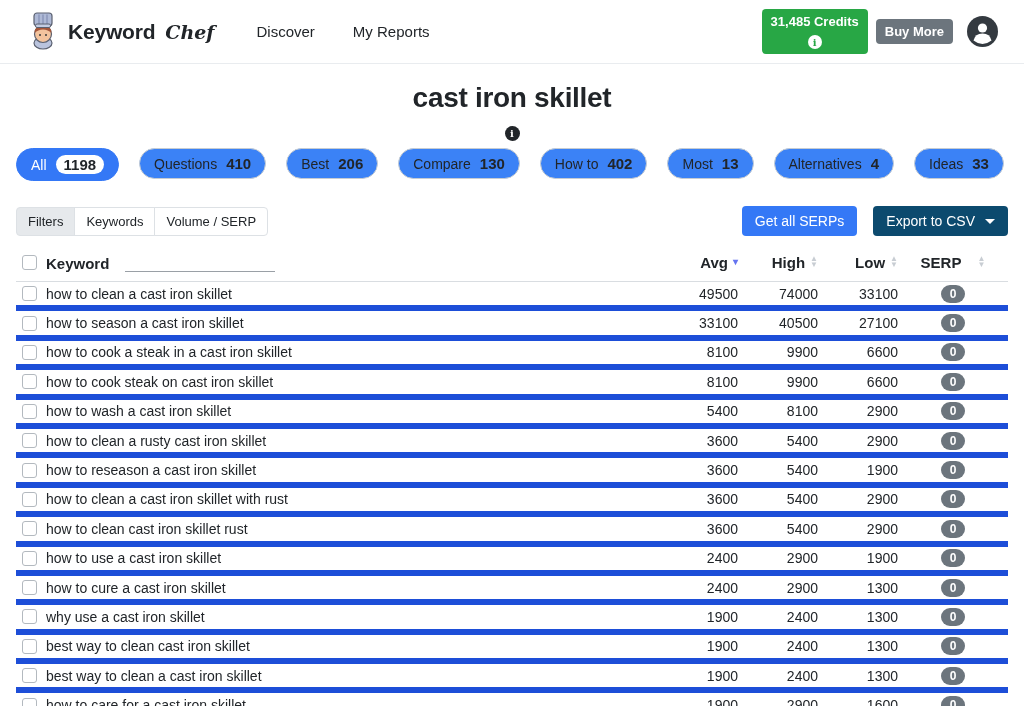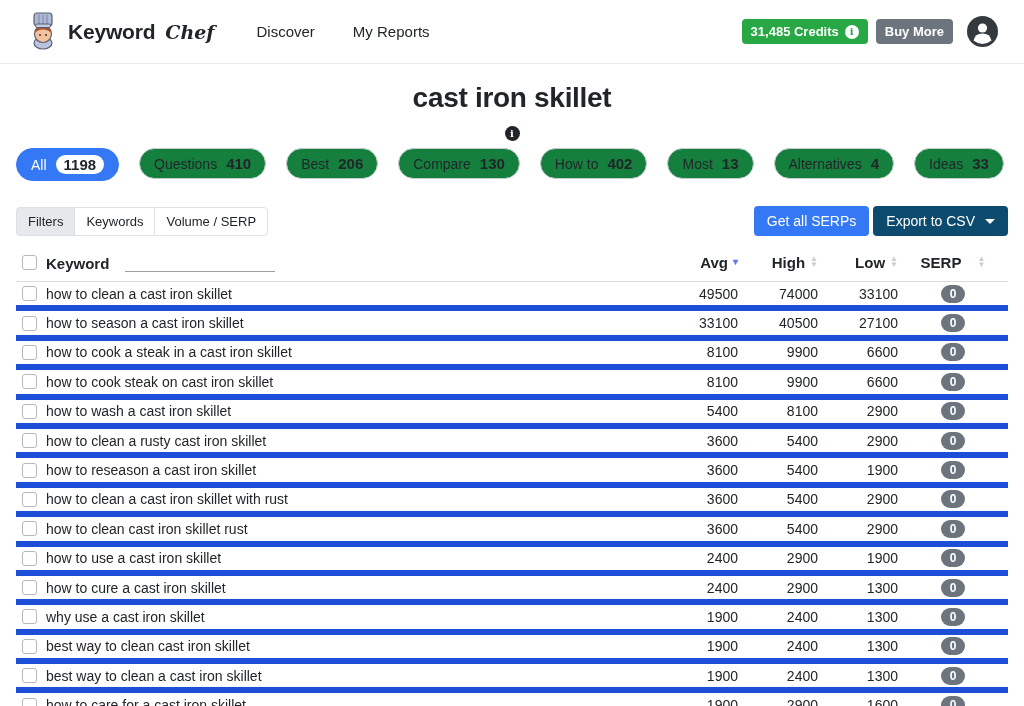--- a/index.html
+++ b/index.html
@@ -10,56 +10,56 @@
   .topbar { height:64px; display:flex; align-items:center; padding:0 26px;
             border-bottom:1px solid #e9ecef; background:#fff; }
   .brand { display:flex; align-items:center; gap:8px; cursor:pointer; }
   .brand-word { font-size:21px; font-weight:700; letter-spacing:-.2px; }
   .brand-script { font-family:"DejaVu Serif", serif; font-style:italic; font-weight:700;
                   font-size:19px; margin-left:2px; }
   .topnav { display:flex; gap:38px; margin-left:42px; }
   .topnav a { font-size:15px; color:#212529; text-decoration:none; cursor:pointer; }
   .top-right { margin-left:auto; display:flex; align-items:center; gap:8px; }
   .credits-badge { background:#28a745; color:#fff; font-size:13px; font-weight:700;
-                   border-radius:4px; padding:5px 9px; display:flex; align-items:center; gap:6px; }
+                   border-radius:4px; padding:5px 9px; display:flex; align-items:center; gap:6px;flex-direction:column; }
   .credits-info { width:14px; height:14px; border-radius:50%; background:#fff; color:#28a745;
                   font-size:10px; font-weight:700; display:inline-flex; align-items:center;
                   justify-content:center; font-family:"DejaVu Serif", serif; cursor:pointer; }
   .buymore-btn { background:#6c757d; color:#fff; font-size:13px; font-weight:700;
                  border:none; border-radius:4px; padding:5px 9px; cursor:pointer; }
   .avatar { width:31px; height:31px; border-radius:50%; background:#343a40; margin-left:6px;
             display:flex; align-items:center; justify-content:center; cursor:pointer; }
 
   
   .main { padding:0 16px; }
   .page-title-row { margin-top:18px; display:flex; align-items:center; gap:8px;flex-direction:column; }
   .page-title { font-size:28px; font-weight:700; letter-spacing:-.3px; }
   .title-info { width:15px; height:15px; border-radius:50%; background:#212529; color:#fff;
                 font-size:10px; font-weight:700; display:inline-flex; align-items:center;
                 justify-content:center; font-family:"DejaVu Serif", serif; margin-top:4px; cursor:pointer;}
 
   
   .pills { margin-top:7px; display:flex; gap:20px; align-items:flex-start; }
-  .pill { display:inline-flex; align-items:center; gap:9px; background:#15803d;
+  .pill { display:inline-flex; align-items:center; gap:9px; background:#3b82f6;
           border:1px solid #c6ccd2; border-radius:999px; padding:6px 14px;
           font-family:inherit; font-size:14px; color:#212529; cursor:pointer; }
   .pill-count { font-weight:700; font-size:15px; }
   .pill.active { background:#3478f6; border-color:#3478f6; }
   .pill.active .pill-label { color:#fff; }
   .pill.active .pill-count { background:#fff; color:#212529; border-radius:999px; padding:1px 8px; }
 
   
   .toolbar { margin-top:25px; display:flex; align-items:center; }
   .seg-group { display:flex; }
   .seg { border:1px solid #dde1e5; background:#fff; font-family:inherit; font-size:13px;
          color:#212529; padding:6px 11px; margin-left:-1px; cursor:pointer; }
   .seg:first-child { border-radius:4px 0 0 4px; margin-left:0; }
   .seg:last-child { border-radius:0 4px 4px 0; }
   .seg.active { background:#e6e9ec; }
-  .toolbar-right { margin-left:auto; display:flex; gap:4px;padding-left:48px; }
+  .toolbar-right { margin-left:auto; display:flex; gap:16px;padding-left:48px; }
   .btn-primary { background:#3478f6; color:#fff; border:none; border-radius:4px;
                  font-family:inherit; font-size:14px; padding:7px 13px; cursor:pointer; }
   .btn-secondary { background:#0c4a6e; color:#fff; border:none; border-radius:4px;
                    font-family:inherit; font-size:14px; padding:7px 13px; cursor:pointer;
                    display:inline-flex; align-items:center; gap:10px; }
   .caret-down { width:0; height:0; border-left:5px solid transparent; border-right:5px solid transparent;
                 border-top:5px solid #fff; display:inline-block; }
 
   
   .table { margin-top:12px; }

